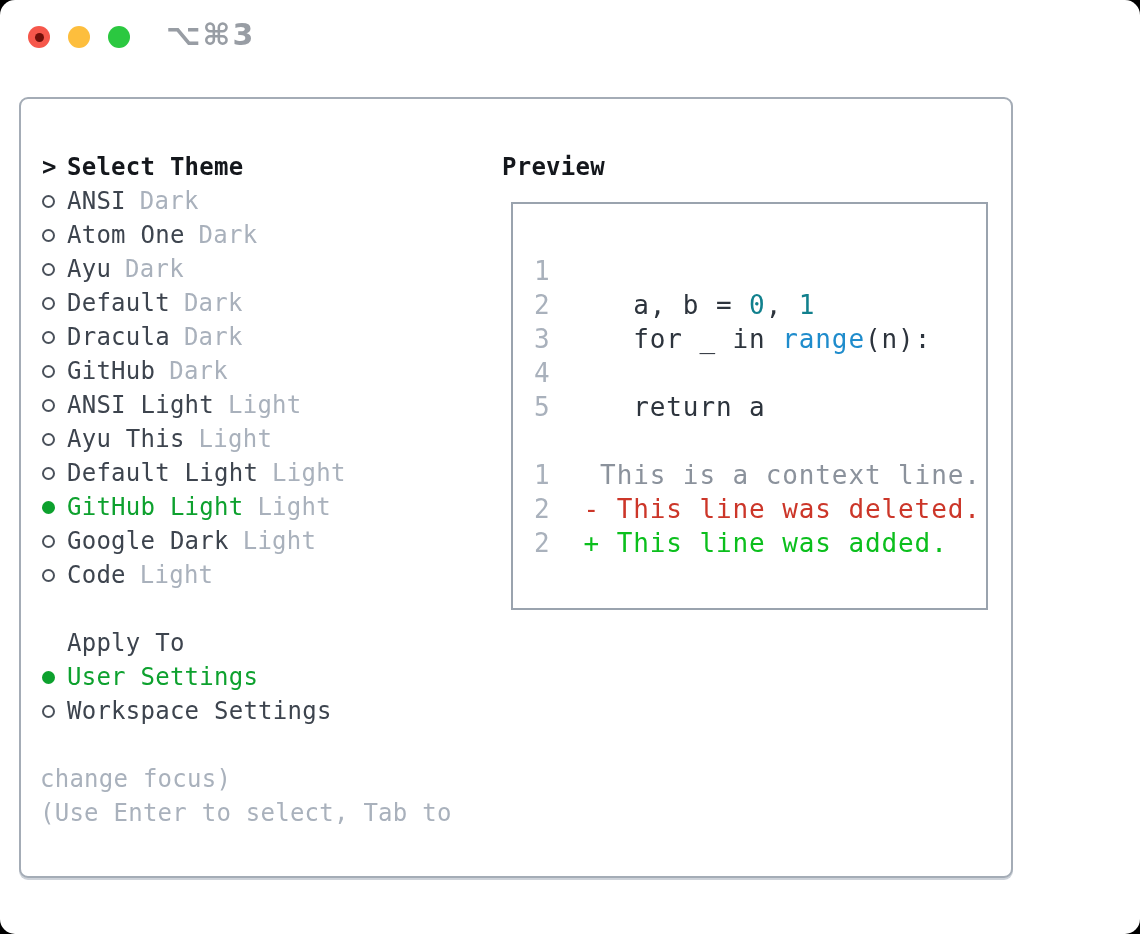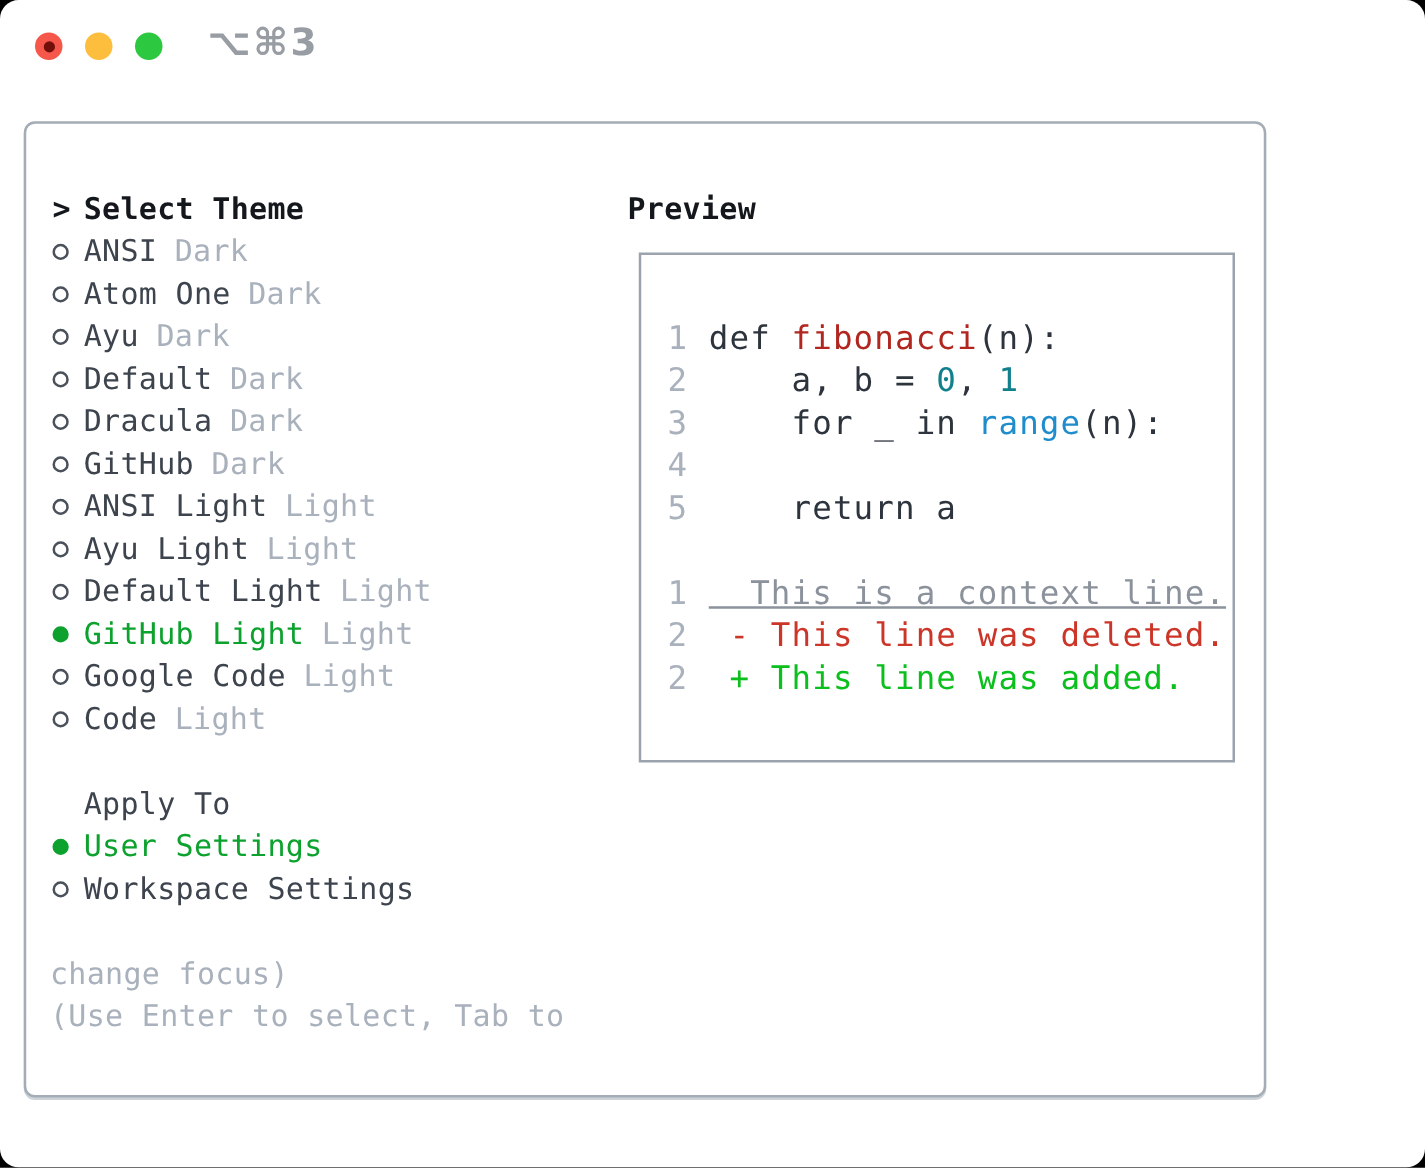--- a/index.html
+++ b/index.html
@@ -41,21 +41,21 @@
   
   .preview-title-row{position:absolute;left:481px;top:51px;height:34px;display:flex;align-items:center;font-size:24px;font-weight:bold;color:#14171c;letter-spacing:.25px;}
   .preview-box{position:absolute;left:490px;top:103px;width:477px;height:408px;border:2px solid #9aa3ae;padding:50px 0 0 21px;overflow:hidden;font-size:26px;letter-spacing:.9px;}
   .crow{height:34px;display:flex;align-items:center;white-space:pre;}
   .lineno{width:33px;flex:none;color:var(--muted-gray);}
   .codetext{color:var(--text-dark);}
   .tok-code{color:var(--text-dark);}
   .tok-func{color:var(--function-red);}
   .tok-num{color:var(--number-teal);}
   .tok-builtin{color:var(--builtin-blue);}
-  .tok-context{color:var(--context-gray);text-decoration:underline;}
+  .tok-context{color:var(--context-gray);}
   .tok-deleted{color:var(--deleted-red);}
   .tok-added{color:var(--added-green);}
 </style>
 </head>
 <body>
 
 <div class="window">
 
   <div class="lights">
     <div class="light red">
@@ -75,24 +75,24 @@
       </div>
 
       <div>
           <div class="row"><span class="marker"><span class="dot"></span></span><span class="name">ANSI</span><span class="tag">Dark</span></div>
           <div class="row"><span class="marker"><span class="dot"></span></span><span class="name">Atom One</span><span class="tag">Dark</span></div>
           <div class="row"><span class="marker"><span class="dot"></span></span><span class="name">Ayu</span><span class="tag">Dark</span></div>
           <div class="row"><span class="marker"><span class="dot"></span></span><span class="name">Default</span><span class="tag">Dark</span></div>
           <div class="row"><span class="marker"><span class="dot"></span></span><span class="name">Dracula</span><span class="tag">Dark</span></div>
           <div class="row"><span class="marker"><span class="dot"></span></span><span class="name">GitHub</span><span class="tag">Dark</span></div>
           <div class="row"><span class="marker"><span class="dot"></span></span><span class="name">ANSI Light</span><span class="tag">Light</span></div>
-          <div class="row"><span class="marker"><span class="dot"></span></span><span class="name">Ayu Light</span><span class="tag">Light</span></div>
+          <div class="row"><span class="marker"><span class="dot"></span></span><span class="name">Ayu This</span><span class="tag">Light</span></div>
           <div class="row"><span class="marker"><span class="dot"></span></span><span class="name">Default Light</span><span class="tag">Light</span></div>
           <div class="row"><span class="marker"><span class="dot filled"></span></span><span class="name sel">GitHub Light</span><span class="tag">Light</span></div>
-          <div class="row"><span class="marker"><span class="dot"></span></span><span class="name">Google Code</span><span class="tag">Light</span></div>
+          <div class="row"><span class="marker"><span class="dot"></span></span><span class="name">Google Dark</span><span class="tag">Light</span></div>
           <div class="row"><span class="marker"><span class="dot"></span></span><span class="name">Code</span><span class="tag">Light</span></div>
         </div>
 
       <div class="row"></div>
 
       <div class="row">
         <span class="marker"></span>
         <span class="name">Apply To</span>
       </div>
 
@@ -106,21 +106,21 @@
       <div class="row help">change focus)</div>
       <div class="row help">(Use Enter to select, Tab to</div>
     </div>
 
     <div class="preview-title-row">
       <span>Preview</span>
     </div>
 
     <div class="preview-box">
       <div>
-          <div class="crow"><span class="lineno">1</span><span class="codetext"><span class="tok-code">def </span><span class="tok-func">fibonacci</span><span class="tok-code">(n):</span></span></div>
+          <div class="crow"><span class="lineno">1</span></div>
           <div class="crow"><span class="lineno">2</span><span class="codetext"><span class="tok-code">    a, b = </span><span class="tok-num">0</span><span class="tok-code">, </span><span class="tok-num">1</span></span></div>
           <div class="crow"><span class="lineno">3</span><span class="codetext"><span class="tok-code">    for _ in </span><span class="tok-builtin">range</span><span class="tok-code">(n):</span></span></div>
           <div class="crow"><span class="lineno">4</span></div>
           <div class="crow"><span class="lineno">5</span><span class="codetext"><span class="tok-code">    return a</span></span></div>
           <div class="crow"><span class="lineno"></span><span class="codetext"></span></div>
           <div class="crow"><span class="lineno">1</span><span class="codetext"><span class="tok-context">  This is a context line.</span></span></div>
           <div class="crow"><span class="lineno">2</span><span class="codetext"><span class="tok-deleted"> - This line was deleted.</span></span></div>
           <div class="crow"><span class="lineno">2</span><span class="codetext"><span class="tok-added"> + This line was added.</span></span></div>
         </div>
     </div>

